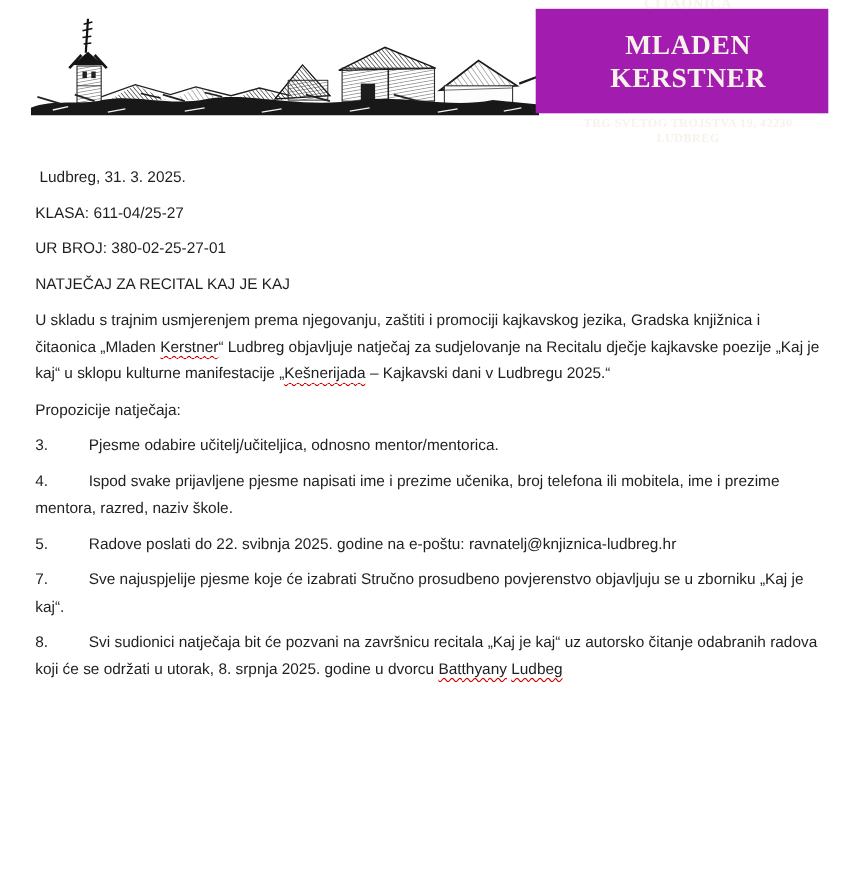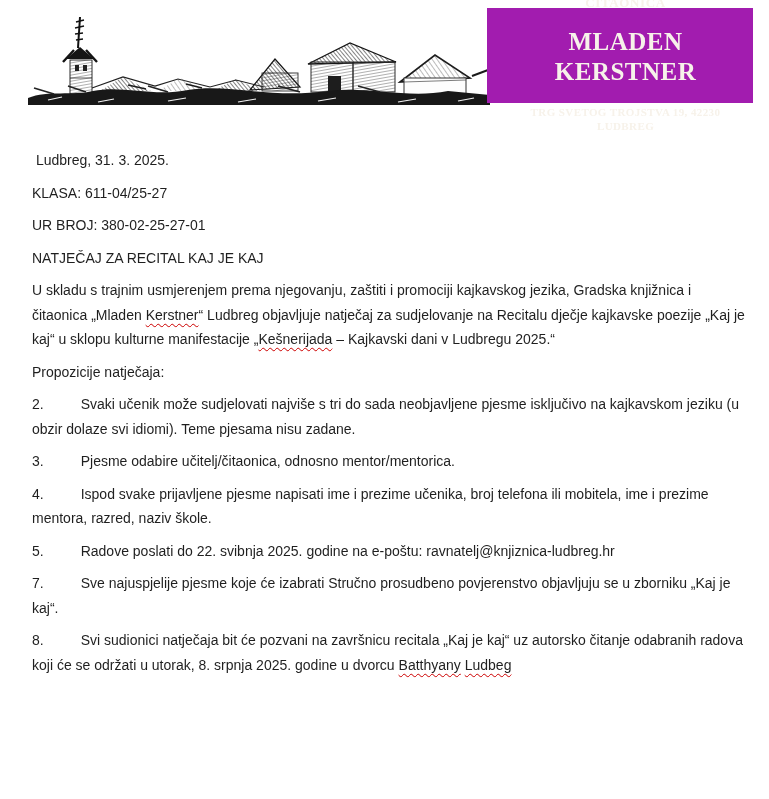--- a/index.html
+++ b/index.html
@@ -149,19 +149,18 @@
   </div>
 </div>
 
 <div class="doc">
   <p><span> Ludbreg, 31. 3. 2025.</span></p>
   <p><span>KLASA: 611-04/25-27</span></p>
   <p><span>UR BROJ: 380-02-25-27-01</span></p>
   <p><span>NATJEČAJ ZA RECITAL KAJ JE KAJ</span></p>
   <p><span>U skladu s trajnim usmjerenjem prema njegovanju, zaštiti i promociji kajkavskog jezika, Gradska knjižnica i čitaonica „Mladen </span><span class="misspell">Kerstner</span><span>“ Ludbreg objavljuje natječaj za sudjelovanje na Recitalu dječje kajkavske poezije „Kaj je kaj“ u sklopu kulturne manifestacije „</span><span class="misspell">Kešnerijada</span><span> – Kajkavski dani v Ludbregu 2025.“</span></p>
   <p><span>Propozicije natječaja:</span></p>
-  <p><span>2.</span><span class="tab"></span><span>Svaki učenik može sudjelovati najviše s tri do sada neobjavljene pjesme isključivo na kajkavskom jeziku (u obzir dolaze svi idiomi). Teme pjesama nisu zadane.</span></p>
-  <p><span>3.</span><span class="tab"></span><span>Pjesme odabire učitelj/čitaonica, odnosno mentor/mentorica.</span></p>
+  <p><span>3.</span><span class="tab"></span><span>Pjesme odabire učitelj/učiteljica, odnosno mentor/mentorica.</span></p>
   <p><span>4.</span><span class="tab"></span><span>Ispod svake prijavljene pjesme napisati ime i prezime učenika, broj telefona ili mobitela, ime i prezime mentora, razred, naziv škole.</span></p>
   <p><span>5.</span><span class="tab"></span><span>Radove poslati do 22. svibnja 2025. godine na e-poštu: ravnatelj@knjiznica-ludbreg.hr</span></p>
   <p><span>7.</span><span class="tab"></span><span>Sve najuspjelije pjesme koje će izabrati Stručno prosudbeno povjerenstvo objavljuju se u zborniku „Kaj je kaj“.</span></p>
   <p><span>8.</span><span class="tab"></span><span>Svi sudionici natječaja bit će pozvani na završnicu recitala „Kaj je kaj“ uz autorsko čitanje odabranih radova koji će se održati u utorak, 8. srpnja 2025. godine u dvorcu </span><span class="misspell">Batthyany</span><span> </span><span class="misspell">Ludbeg</span></p>
 </div>
 
 </body></html>

